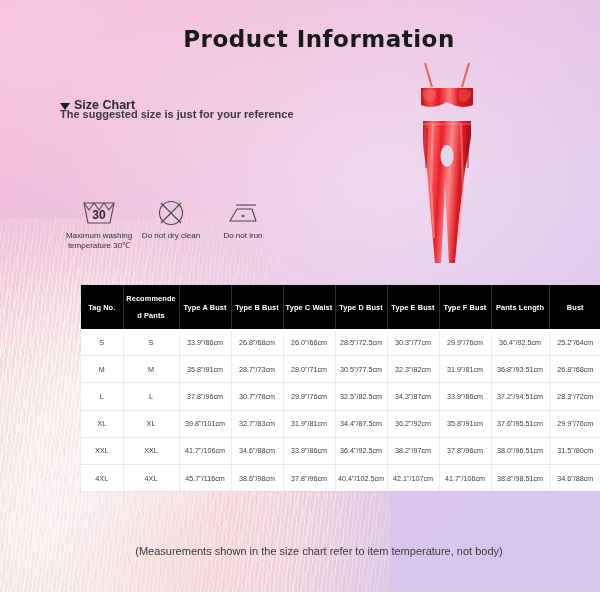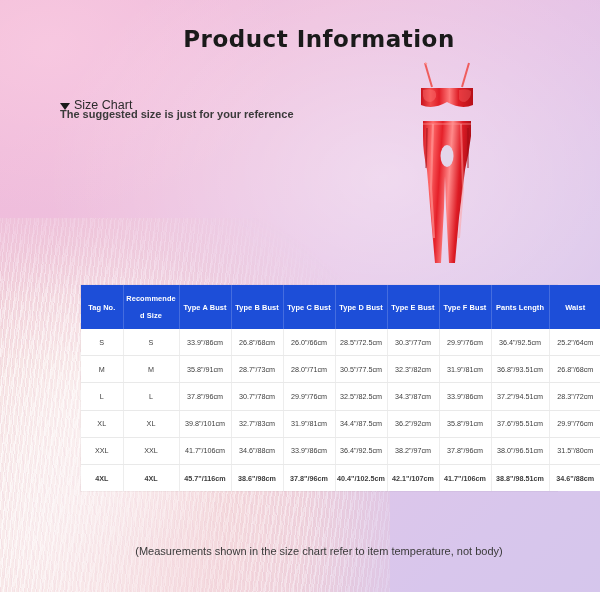--- a/index.html
+++ b/index.html
@@ -107,21 +107,21 @@
     letter-spacing: 0.5px;
     color: #1a1a1a;
     font-family: "DejaVu Sans", sans-serif;
   }
 
   .sizechart-head {
     position: absolute;
     left: 41px;
     top: 98px;
     font-size: 12.5px;
-    font-weight: 400;
+    font-weight: 700;
     color: #2c2c2c;
     display: flex;
     align-items: center;
     gap: 4px;
   }
   .caret {
     display: inline-block;
     width: 0; height: 0;
     border-left: 5px solid transparent;
     border-right: 5px solid transparent;
@@ -182,21 +182,21 @@
     width: 476px;
     background: #ffffff;
     box-shadow: 0 0 0 1px rgba(0,0,0,0.03);
   }
   table {
     border-collapse: collapse;
     width: 476px;
     table-layout: fixed;
   }
   thead th {
-    background: #1d4ed8;
+    background: #000000;
     color: #ffffff;
     font-size: 7.4px;
     font-weight: 700;
     height: 40px;
     padding: 2px 1px;
     text-align: center;
     vertical-align: middle;
     border-right: 1px solid rgba(255,255,255,0.18);
     letter-spacing: 0.1px;
   }
@@ -207,21 +207,21 @@
     font-size: 7.2px;
     height: 24.2px;
     text-align: center;
     vertical-align: middle;
     border-bottom: 1px solid #e9e9e9;
     border-right: 1px solid #ededed;
     padding: 1px 0;
     white-space: nowrap;
   }
   tbody td:last-child { border-right: none; }
-  tbody tr:last-child td { border-bottom: none; font-weight: bold; }
+  tbody tr:last-child td { border-bottom: none; }
 
   .col-tag   { width: 42px; }
   .col-rec   { width: 56px; }
   .col-bust  { width: 52px; }
   .col-pants { width: 58px; }
   .col-waist { width: 52px; }
 
   .footnote {
     position: absolute;
     left: 0; right: 0;
@@ -251,23 +251,54 @@
       <span class="caret"></span>
       <span>Size Chart</span>
     </div>
 
     <div class="blurb">
       <div>The suggested size is just for your reference</div>
     </div>
 
     <div class="care">
 
-
-
-
+      <div class="care-item">
+        <div class="care-glyph">
+          <svg width="40" height="28" viewBox="0 0 40 28">
+            <path d="M5 4 L35 4 L31 24 L9 24 Z" fill="none" stroke="#4a4a4a" stroke-width="1.1"></path>
+            <path d="M5 4 L10 11 L15 4 L20 11 L25 4 L30 11 L35 4" fill="none" stroke="#4a4a4a" stroke-width="1.1" stroke-linejoin="round"></path>
+            <text x="20" y="20" font-family="Liberation Sans, sans-serif" font-size="12" font-weight="600" fill="#2a2a2a" text-anchor="middle">30</text>
+          </svg>
+        </div>
+        <div class="care-label">Maximum washing
+temperature 30℃</div>
+      </div>
+
+
+      <div class="care-item">
+        <div class="care-glyph">
+          <svg width="32" height="28" viewBox="0 0 32 28">
+            <circle cx="16" cy="14" r="11.5" fill="none" stroke="#4a4a4a" stroke-width="1.1"></circle>
+            <line x1="6" y1="4" x2="26" y2="24" stroke="#4a4a4a" stroke-width="1.1"></line>
+            <line x1="26" y1="4" x2="6" y2="24" stroke="#4a4a4a" stroke-width="1.1"></line>
+          </svg>
+        </div>
+        <div class="care-label">Do not dry clean</div>
+      </div>
+
+      <div class="care-item">
+        <div class="care-glyph">
+          <svg width="34" height="28" viewBox="0 0 34 28">
+            <path d="M4 22 L30 22 L26 10 L11 10 Z" fill="none" stroke="#4a4a4a" stroke-width="1.1" stroke-linejoin="round"></path>
+            <circle cx="17" cy="17" r="1.3" fill="#4a4a4a"></circle>
+            <line x1="10" y1="6" x2="30" y2="6" stroke="#4a4a4a" stroke-width="1.1"></line>
+          </svg>
+        </div>
+        <div class="care-label">Do not iron</div>
+      </div>
 
     </div>
 
     <div class="product">
       <svg width="92" height="222" viewBox="0 0 92 222">
         <defs>
           <linearGradient id="latex" x1="0" y1="0" x2="1" y2="0">
             <stop offset="0%" stop-color="#c9121c"></stop>
             <stop offset="18%" stop-color="#f04a4a"></stop>
             <stop offset="35%" stop-color="#e01e28"></stop>
@@ -319,30 +350,30 @@
             <col class="col-bust">
           <col class="col-pants">
             <col class="col-waist">
         </colgroup>
         <thead>
           <tr>
             <th>Tag No.</th>
             <th>
               <div>Recommende</div>
               <div style="height:8px"></div>
-              <div>d Size</div>
+              <div>d Pants</div>
             </th>
             <th>Type A Bust</th>
             <th>Type B Bust</th>
-            <th>Type C Bust</th>
+            <th>Type C Waist</th>
             <th>Type D Bust</th>
             <th>Type E Bust</th>
             <th>Type F Bust</th>
             <th>Pants Length</th>
-            <th>Waist</th>
+            <th>Bust</th>
           </tr>
         </thead>
         <tbody>
             <tr>
               <td>S</td>
               <td>S</td>
               <td>33.9"/86cm</td>
               <td>26.8"/68cm</td>
               <td>26.0"/66cm</td>
               <td>28.5"/72.5cm</td>

